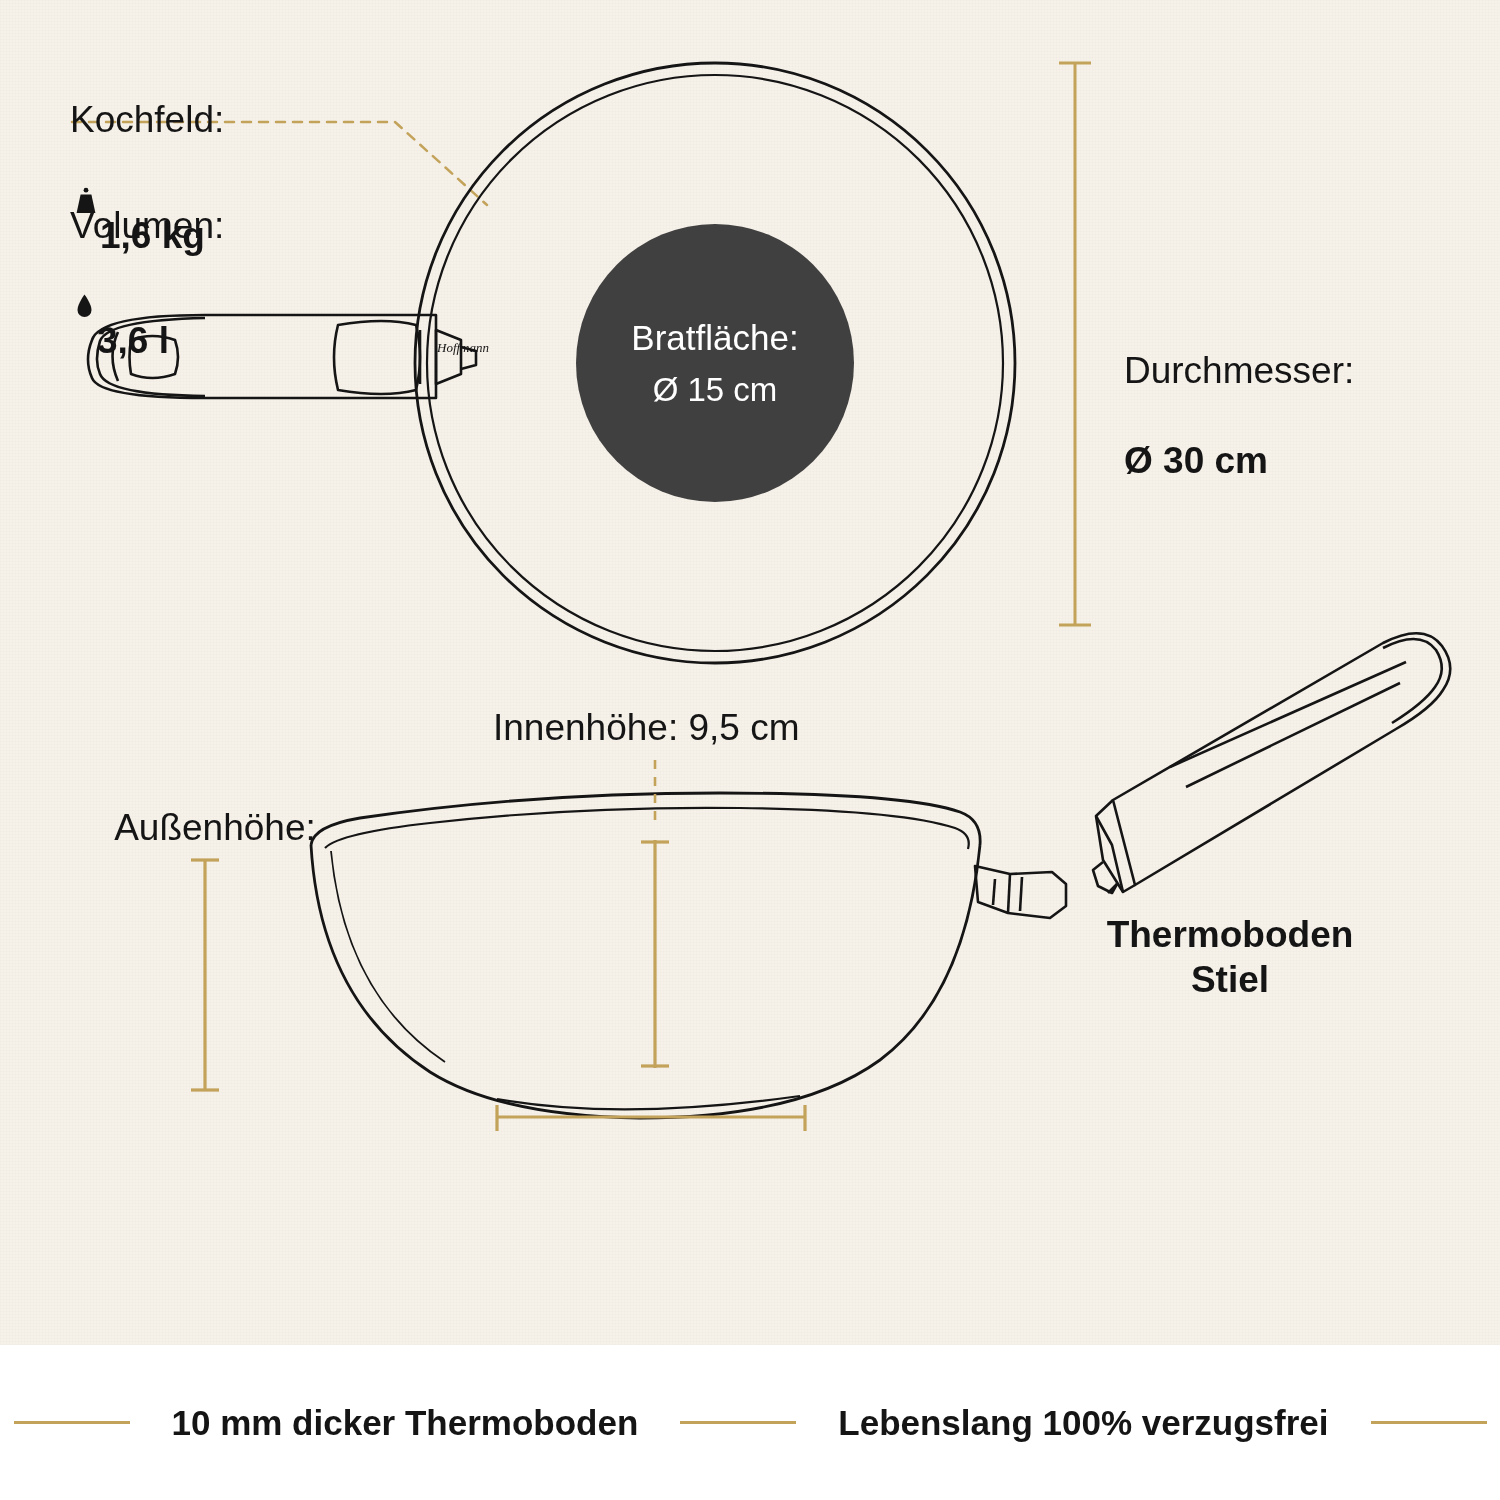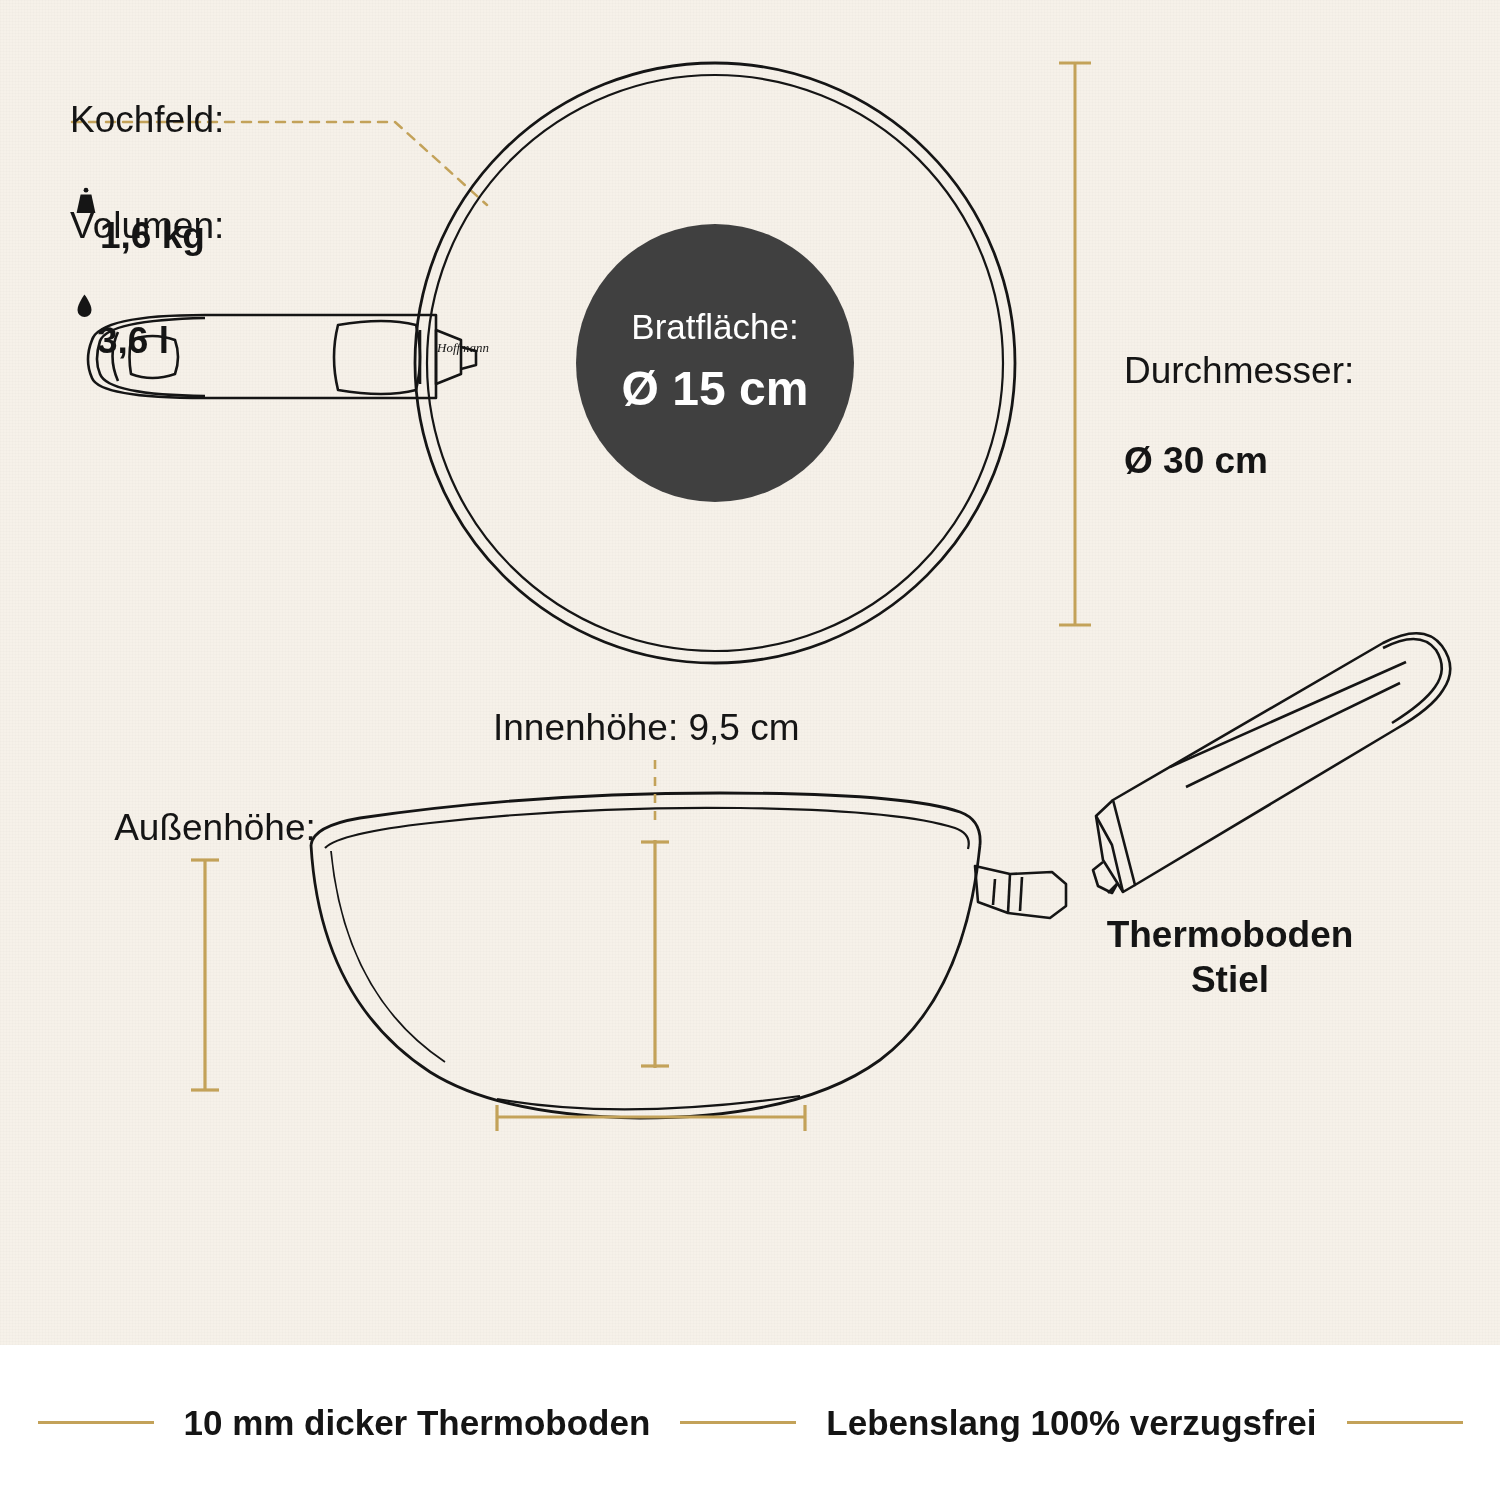--- a/index.html
+++ b/index.html
@@ -107,31 +107,31 @@
     border-radius: 50%;
     background: #404040;
     display: flex;
     flex-direction: column;
     align-items: center;
     justify-content: center;
     color: #ffffff;
     font-size: 35px;
     line-height: 1.5;
   }
-  #bratflaeche-circle .b2 { font-weight: 700; font-size: 48px; }
+  #bratflaeche-circle .b2 { font-weight: 400; font-size: 33px; }
 
   
   #footer-inner {
     position: absolute;
     left: 0; top: 0;
     width: 1500px; height: 155px;
     display: flex;
     align-items: center;
     justify-content: center;
-    gap: 4px;
+    gap: 16px;
   }
   .foot-rule {
     height: 3px;
     background: #c3a259;
   }
   .foot-text {
     font-size: 35px;
     font-weight: 700;
     color: #151515;
     white-space: nowrap;

